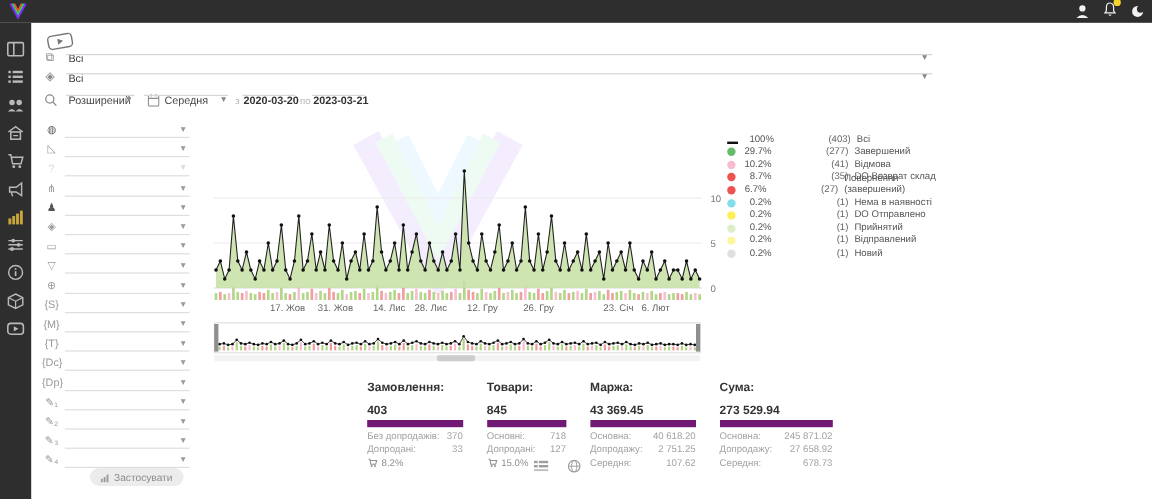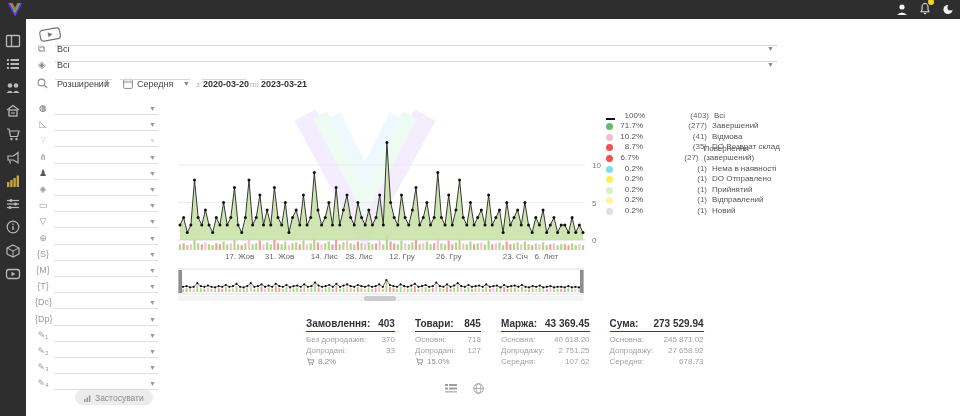--- a/index.html
+++ b/index.html
@@ -45,21 +45,21 @@
   .lg-pct{width:26px;text-align:right;margin-right:5px;}
   .lg-cnt{width:27px;text-align:right;margin-right:5px;color:#666;margin-left:32px;}
 
   
   #brush{position:absolute;left:178px;top:268px;}
 
   
   #stats{position:absolute;left:306px;top:318px;display:flex;gap:20px;}
   .st-col{display:flex;flex-direction:column;}
   .st-head{display:flex;justify-content:space-between;gap:8px;font-size:10px;font-weight:700;
-    color:#333;border-bottom:1px solid #701a75;padding-bottom:2px;margin-bottom:2px;}
+    color:#333;border-bottom:6px solid #701a75;padding-bottom:2px;margin-bottom:2px;flex-direction:column;}
   .st-row{display:flex;justify-content:space-between;gap:6px;font-size:8px;color:#a2a2a2;line-height:11px;}
   .st-cart{display:flex;align-items:center;gap:3px;font-size:8px;color:#8f8f8f;line-height:11px;}
 
   .bottom-ics{position:absolute;left:445px;top:383px;display:flex;gap:16px;}
   .bottom-ics svg{cursor:pointer;}
   text{font-family:"Liberation Sans","DejaVu Sans",sans-serif;}
 </style>
 </head>
 <body>
 
@@ -546,21 +546,21 @@
 
   <div id="legend">
       <div class="lg-row">
         <span class="lg-sw line" style="background:#111111"></span>
         <span class="lg-pct">100%</span>
         <span class="lg-cnt">(403)</span>
         <span>Всі</span>
       </div>
       <div class="lg-row">
         <span class="lg-sw" style="background:#66bb6a"></span>
-        <span class="lg-pct">71.7%</span>
+        <span class="lg-pct">29.7%</span>
         <span class="lg-cnt">(277)</span>
         <span>Завершений</span>
       </div>
       <div class="lg-row">
         <span class="lg-sw" style="background:#f8bbd0"></span>
         <span class="lg-pct">10.2%</span>
         <span class="lg-cnt">(41)</span>
         <span>Відмова</span>
       </div>
       <div class="lg-row">

